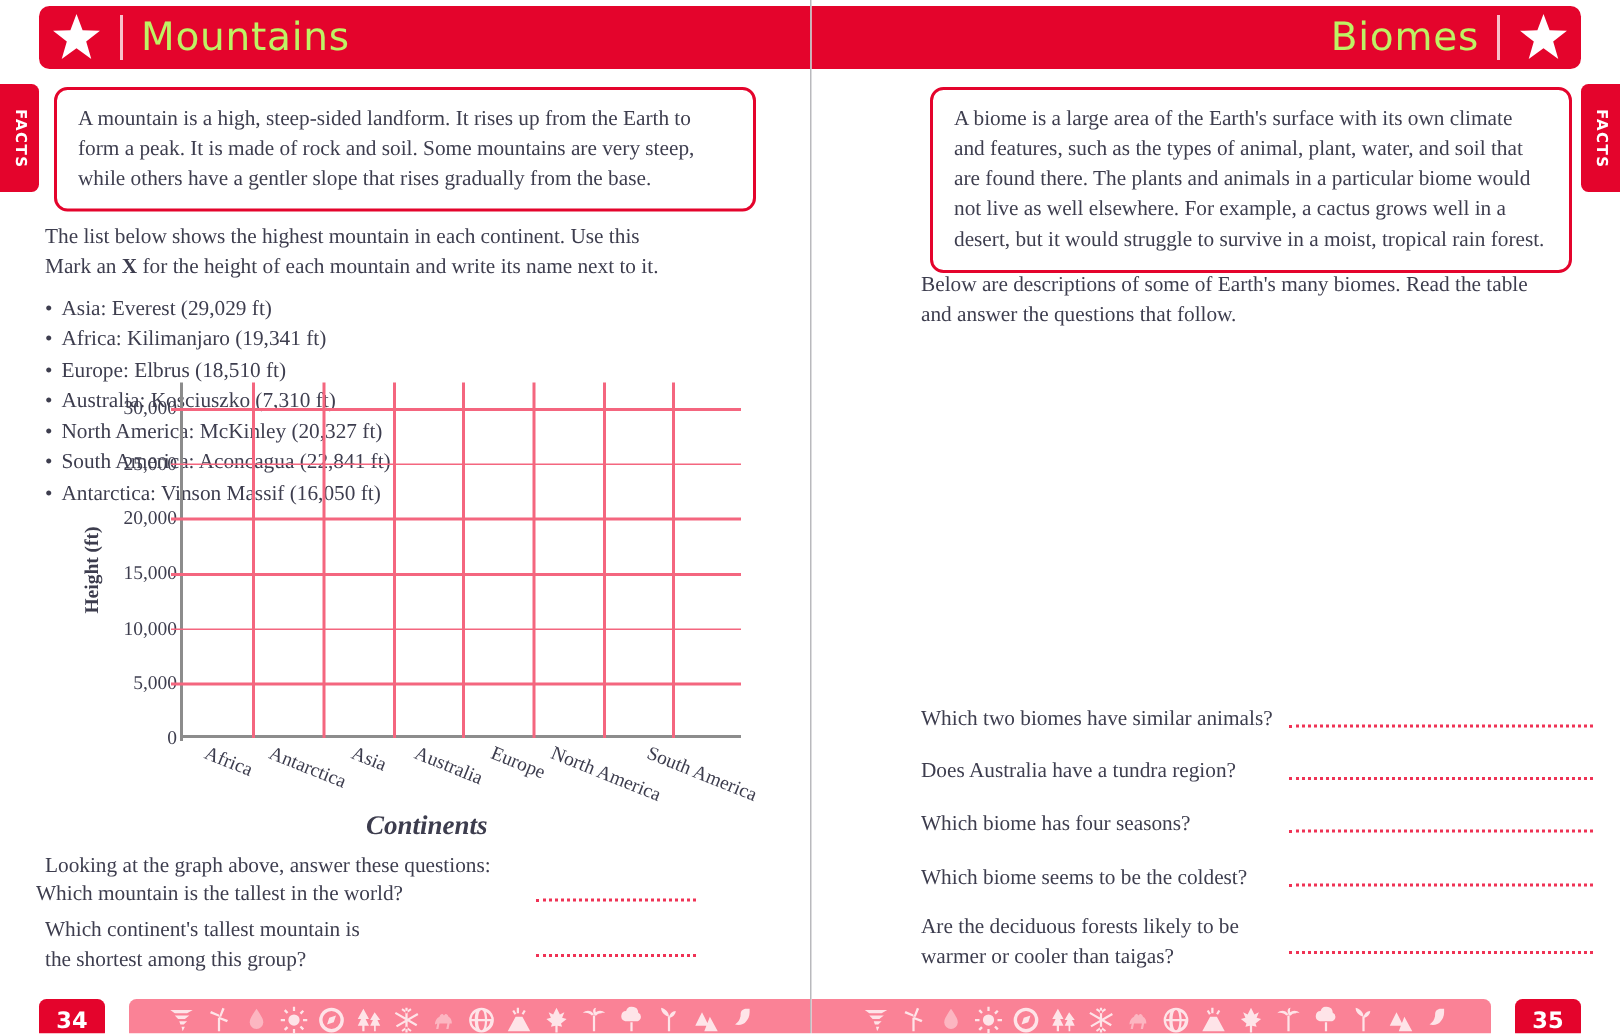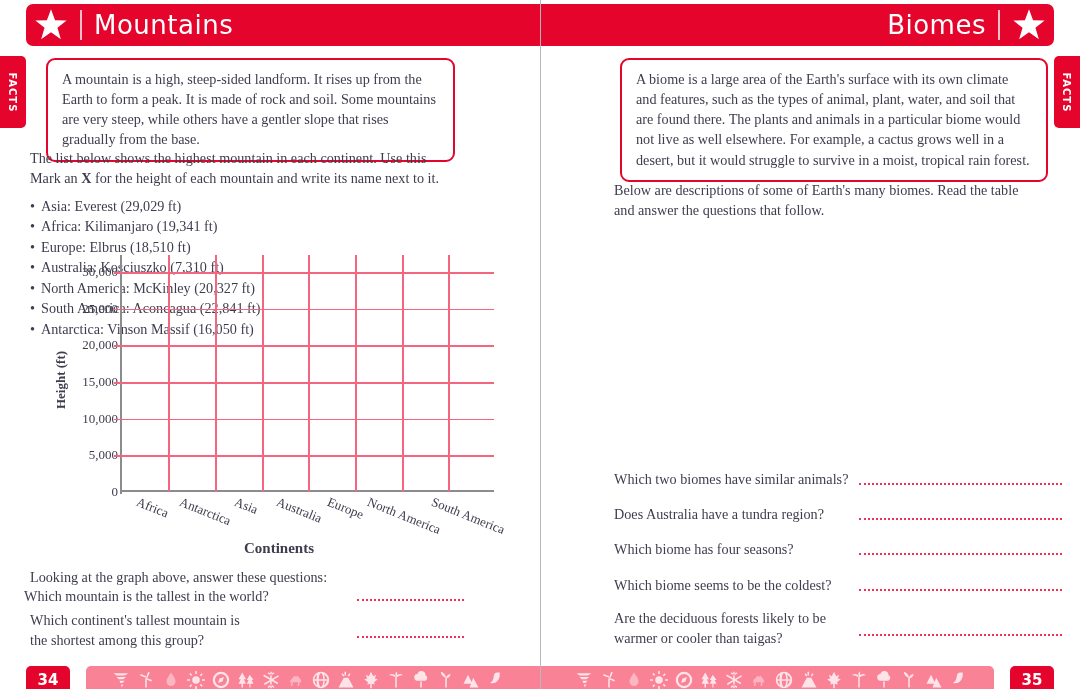--- a/index.html
+++ b/index.html
@@ -62,21 +62,21 @@
     flex: 0 0 auto;
     display: block;
   }
   .hdr-rule {
     width: 2px;
     height: 30px;
     background: rgba(255,255,255,0.75);
     margin: 0 12px;
   }
   .hdr-title {
-    color: #ffffff;
+    color: #bef264;
     font-family: "DejaVu Sans", sans-serif;
     font-size: 26px;
     font-weight: 400;
     letter-spacing: 0.5px;
     white-space: nowrap;
   }
 
   
   .facts-tab {
     position: absolute;
@@ -114,21 +114,21 @@
     position: absolute;
     border: 2px solid #e4042c;
     border-radius: 9px;
     background: #fff;
     box-sizing: border-box;
     padding: 9px 14px 10px 14px;
     font-size: 14.2px;
     line-height: 1.42;
     color: #3d3d4e;
   }
-  .facts-box.l { left: 46px; top: 58px; width: 409px; }
+  .facts-box.l { left: 36px; top: 58px; width: 468px; }
   .facts-box.r { left: 79px; top: 58px; width: 428px; }
 
   
   .btext {
     position: absolute;
     font-size: 14.2px;
     line-height: 1.43;
     color: #3d3d4e;
   }
   .btext b { font-weight: bold; }
@@ -250,23 +250,24 @@
     font-size: 13px;
     color: #3d3d4e;
     white-space: nowrap;
     transform: rotate(22deg);
     transform-origin: left top;
   }
   .xaxis-title {
     position: absolute;
     left: 218px;
     top: 268px;
-    font-size: 15px;
+    font-size: 18px;
     font-weight: bold;
     color: #3d3d4e;
+    font-style: italic;
   }
 
   
   .ansline {
     position: absolute;
     height: 0;
     border-top: 2px dotted #ef3255;
   }
 
   

